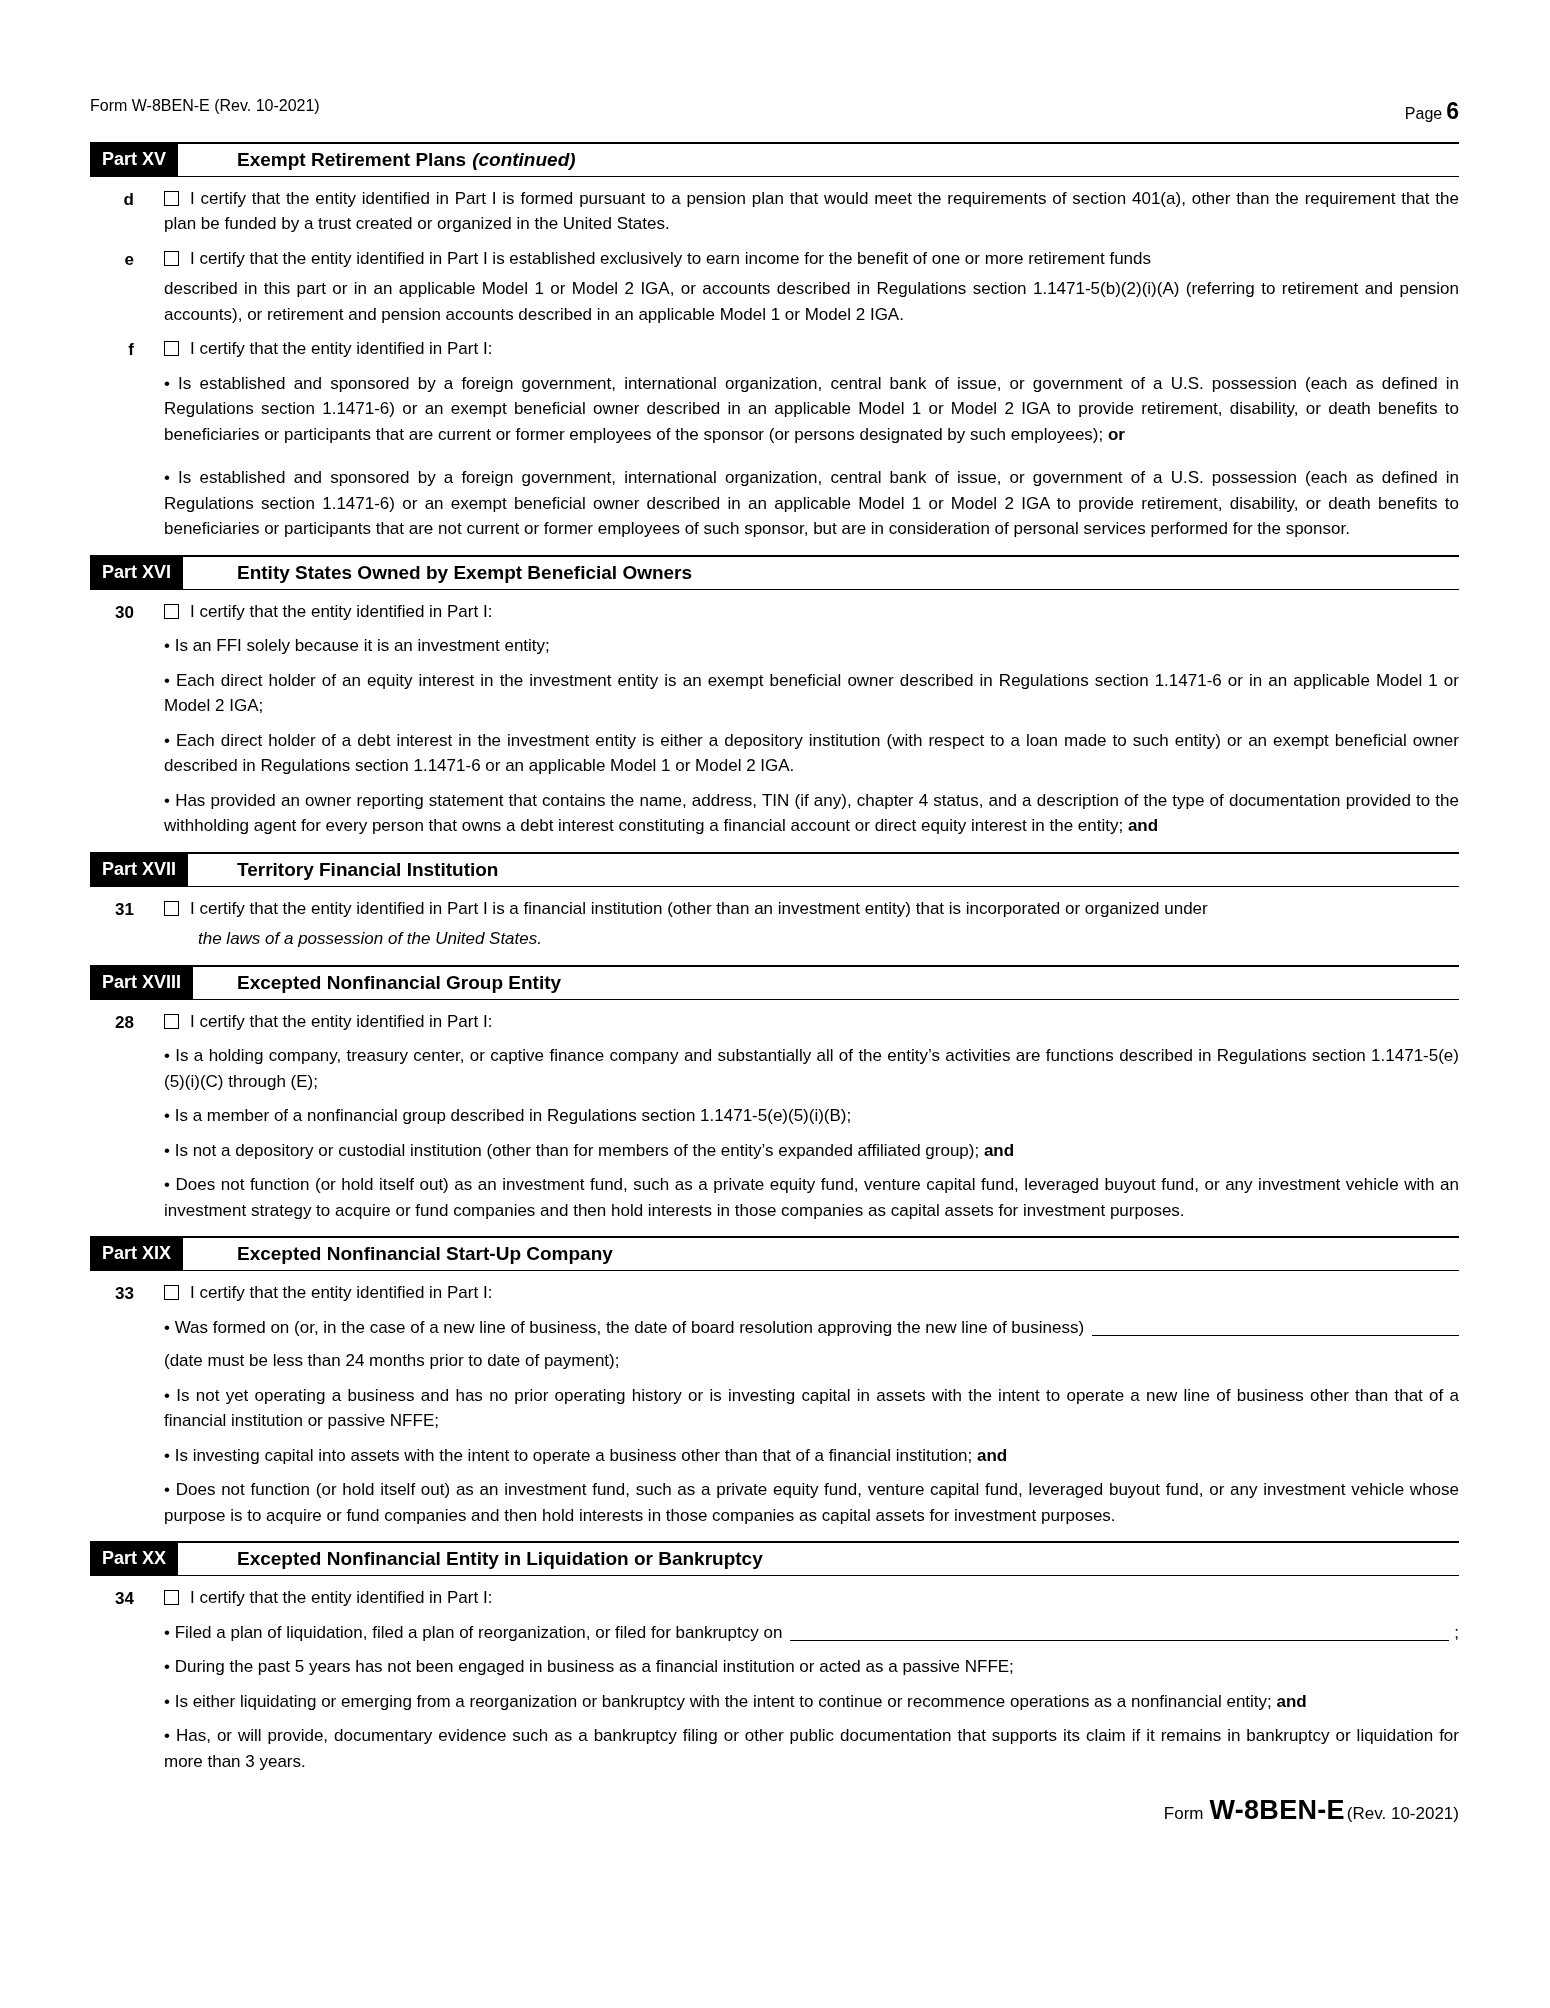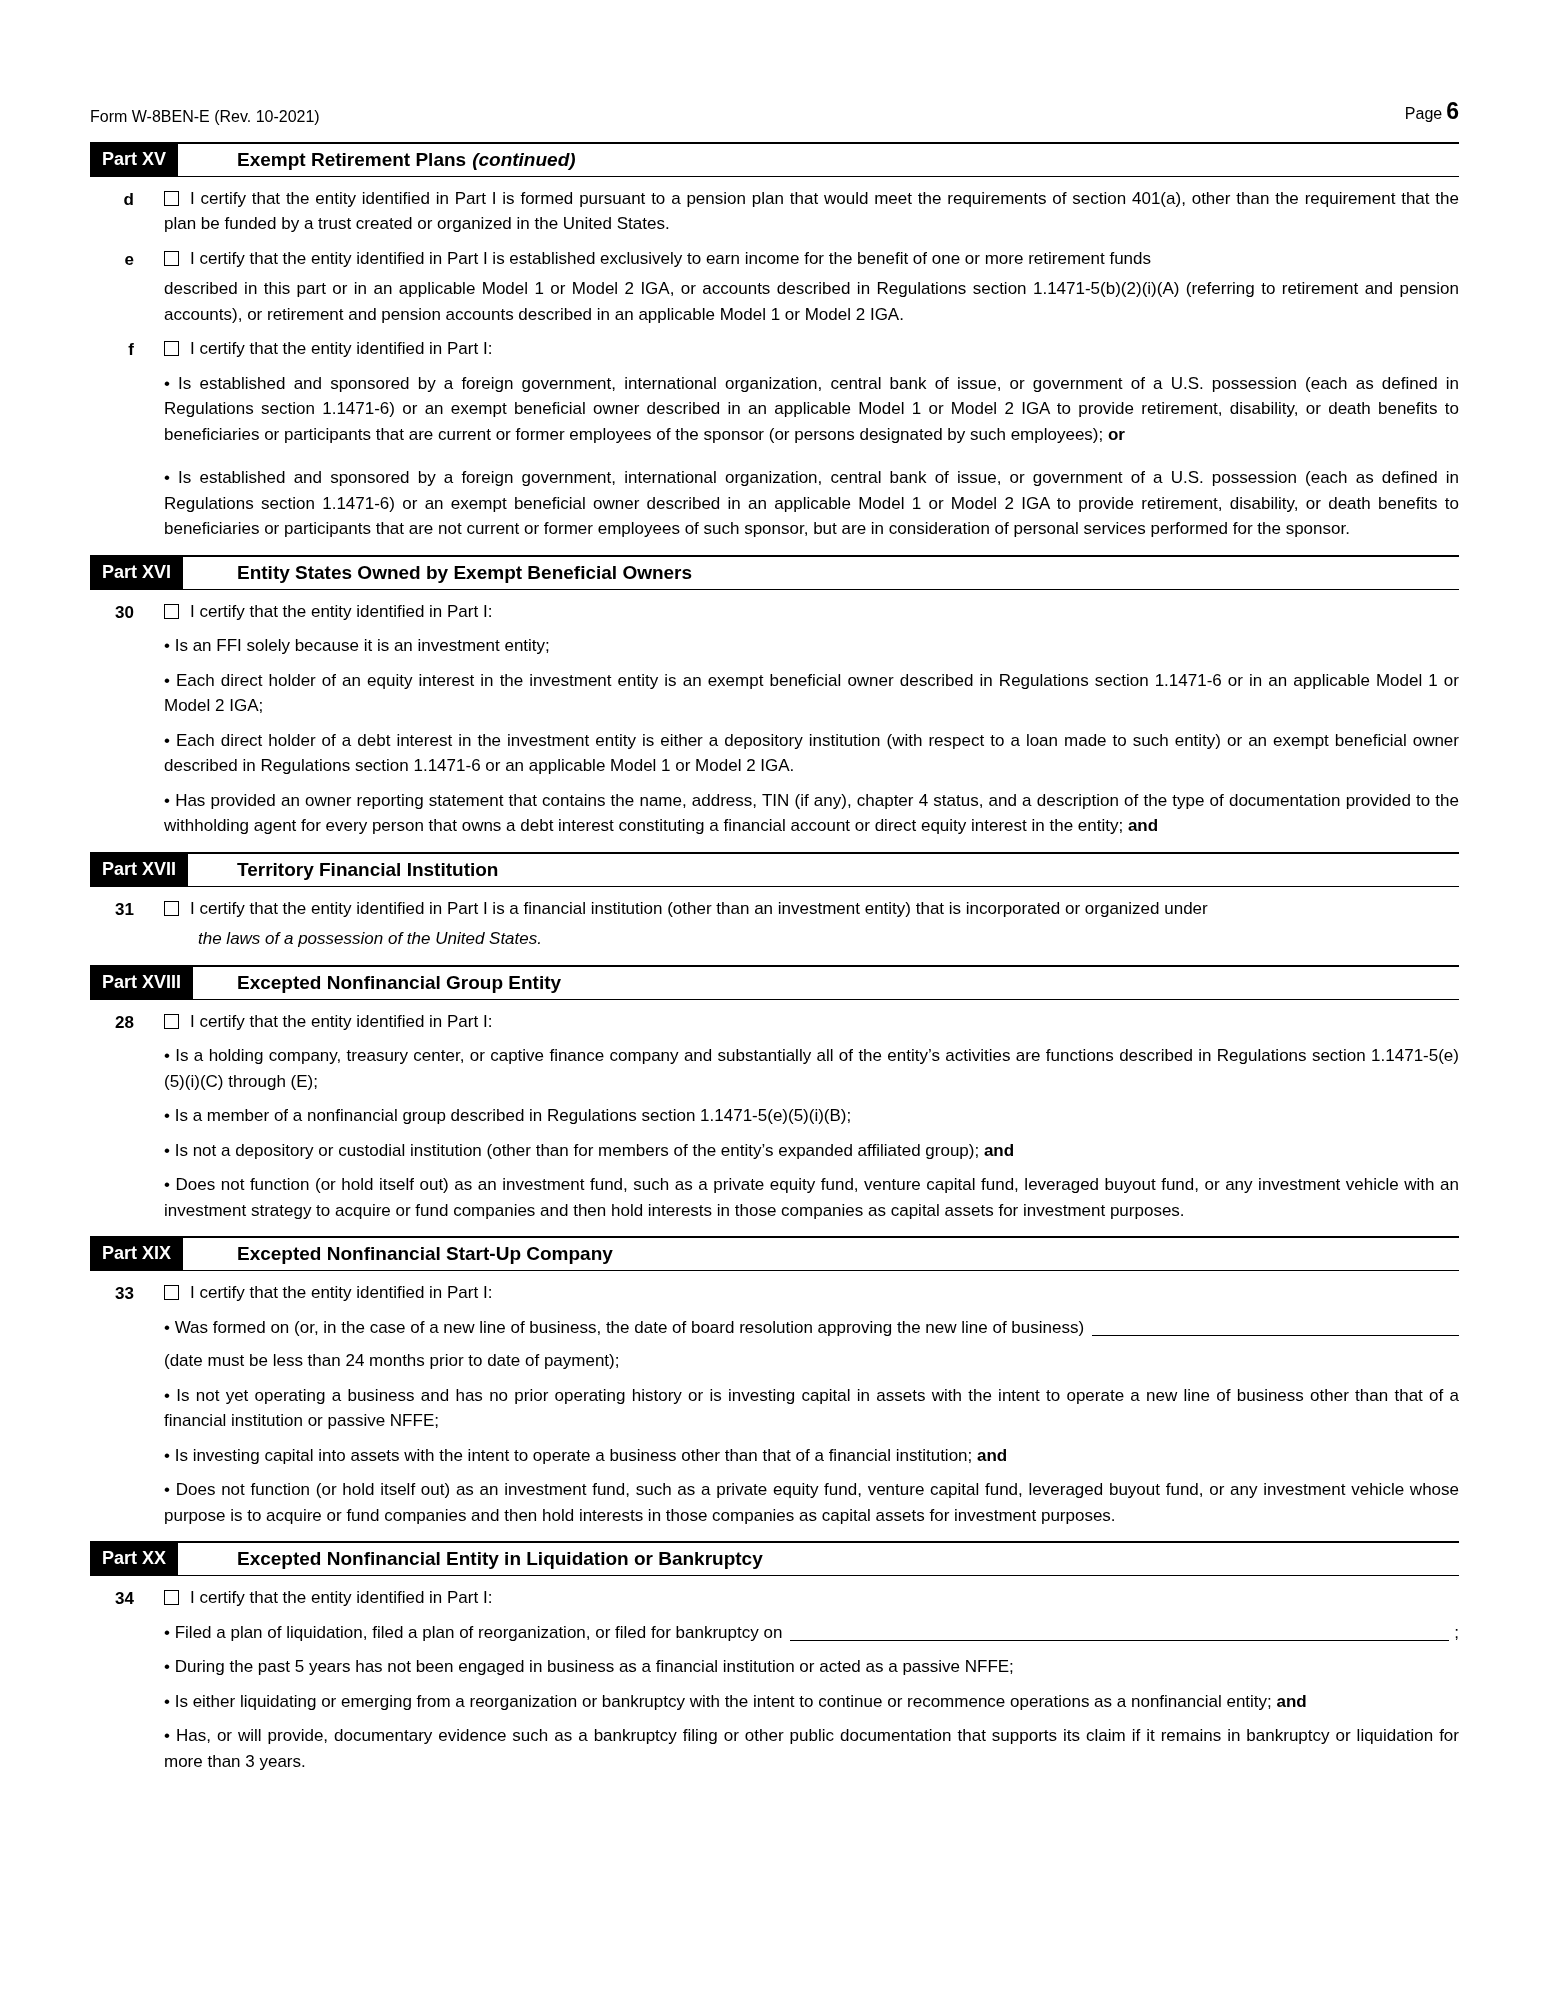--- a/index.html
+++ b/index.html
@@ -4,21 +4,21 @@
 <style>
   * { margin:0; padding:0; box-sizing:border-box; }
   html, body { background:#fff; }
   body {
     width:1550px; min-height:2008px;
     font-family:"Liberation Sans","DejaVu Sans",sans-serif;
     color:#000; font-size:17px; line-height:1.5;
     padding:94px 91px 40px 90px;
   }
   
-  .page-header { display:flex; justify-content:space-between; align-items:flex-end; margin-bottom:7px; font-size:16px; }
+  .page-header { display:flex; justify-content:space-between; align-items:flex-start; margin-bottom:7px; font-size:16px; }
   .ph-num { font-size:23px; font-weight:bold; margin-left:4px; }
 
   
   .part { margin-top:13px; }
   .part:first-of-type { margin-top:0; }
   .part-header { position:relative; display:flex; align-items:flex-start; border-top:2px solid #000; border-bottom:1px solid #000; min-height:28px; }
   .part-label { display:flex; align-items:center; background:#000; color:#fff; font-weight:bold; font-size:18px; padding:2px 12px 3px; white-space:nowrap; }
   .part-title { position:absolute; left:147px; top:50%; transform:translateY(-50%); font-weight:bold; font-size:19px; white-space:nowrap; }
   .cont { font-style:italic; margin-left:6px; }
 
@@ -179,14 +179,17 @@
           <span class="blank-line"></span>
           <span class="bd-suffix">;</span>
         </div>
         <div class="bullet">During the past 5 years has not been engaged in business as a financial institution or acted as a passive NFFE;</div>
         <div class="bullet">Is either liquidating or emerging from a reorganization or bankruptcy with the intent to continue or recommence operations as a nonfinancial entity; <strong>and</strong></div>
         <div class="bullet">Has, or will provide, documentary evidence such as a bankruptcy filing or other public documentation that supports its claim if it remains in bankruptcy or liquidation for more than 3 years.</div>
       </div>
     </div>
   </div>
 
+  <div class="page-footer">
+    <span class="f-form">Form</span><span class="f-name">W-8BEN-E</span><span class="f-rev">(Rev. 10-2021)</span>
+  </div>
 
 </div>
 
 </body></html>

